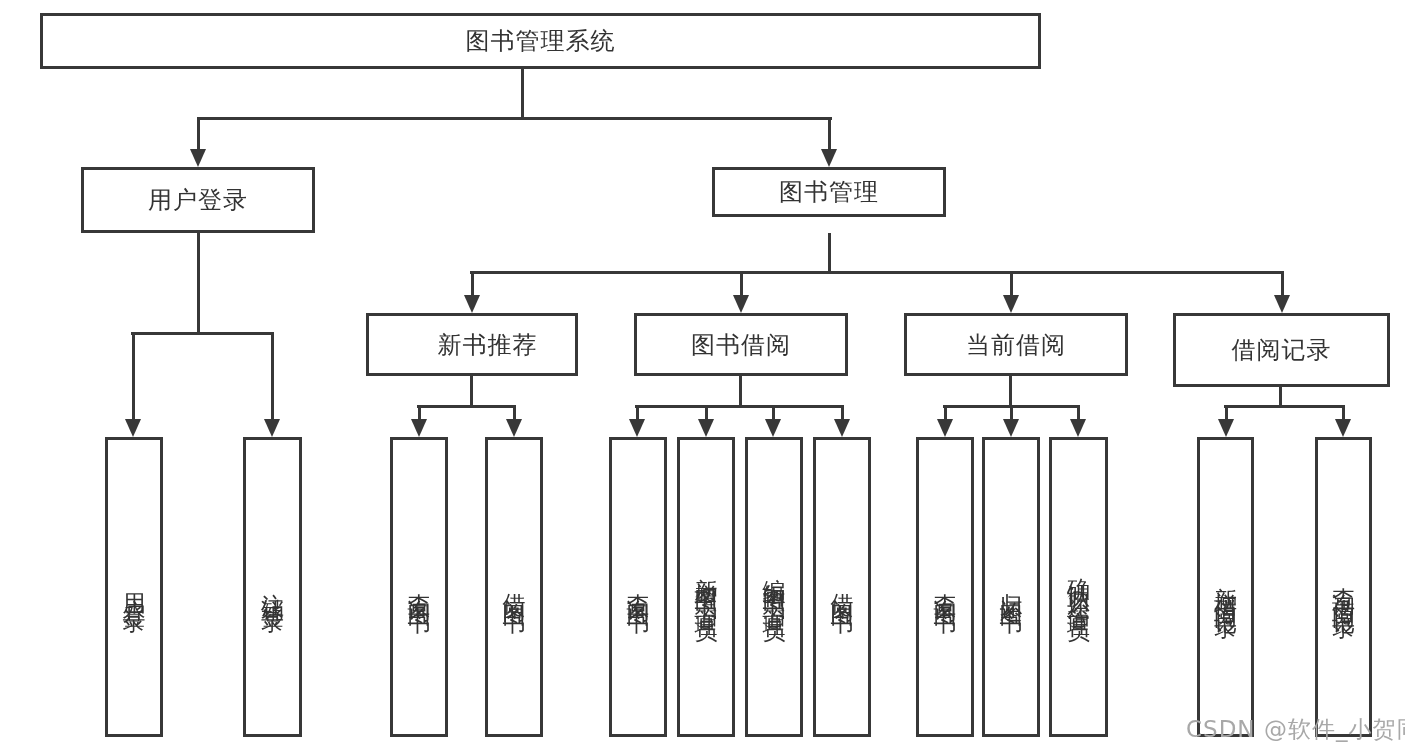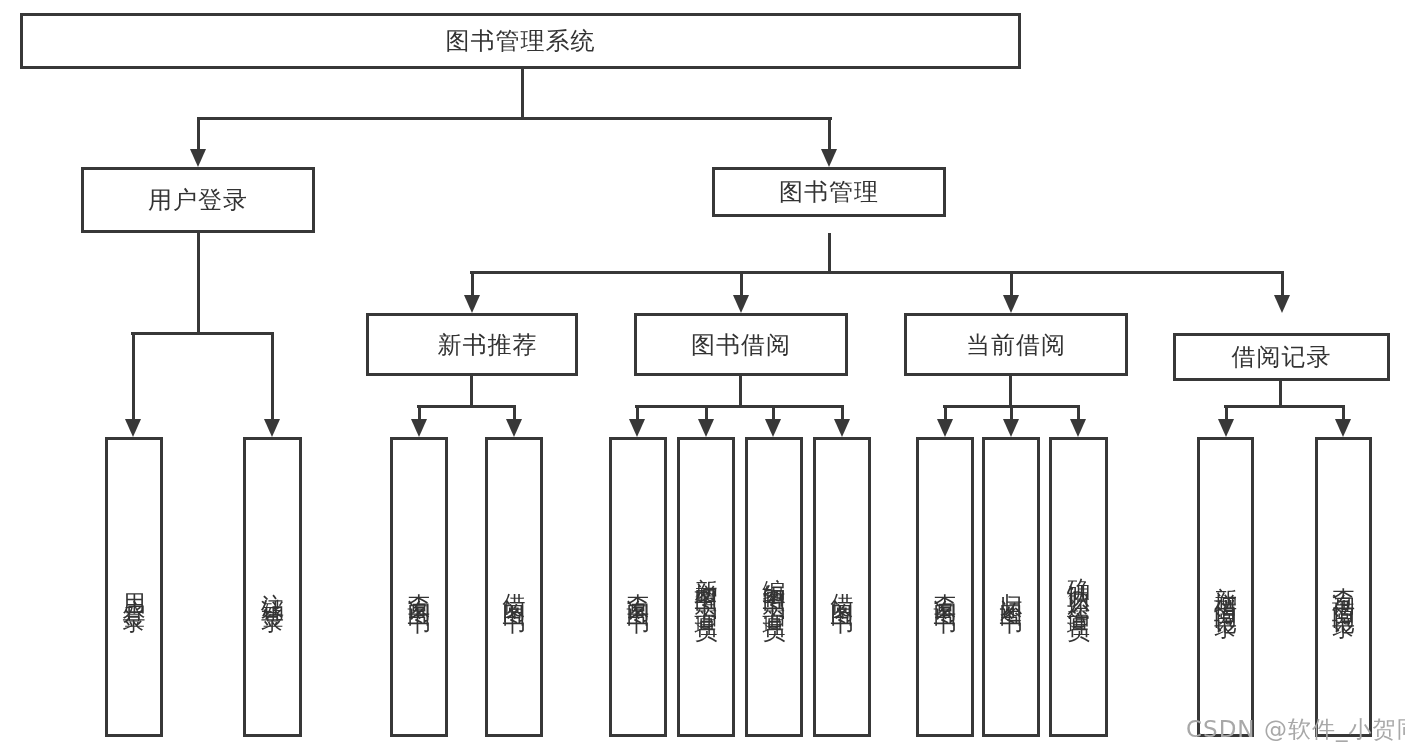--- a/index.html
+++ b/index.html
@@ -101,41 +101,41 @@
   <div class="hline" style="left:943px;top:405px;width:137px;"></div>
   <div class="arrow" style="left:937px;top:407px;height:30px;"></div>
   <div class="arrow" style="left:1003px;top:407px;height:30px;"></div>
   <div class="arrow" style="left:1070px;top:407px;height:30px;"></div>
 
   <div class="vline" style="left:1279px;top:376px;height:31px;"></div>
   <div class="hline" style="left:1224px;top:405px;width:121px;"></div>
   <div class="arrow" style="left:1218px;top:407px;height:30px;"></div>
   <div class="arrow" style="left:1335px;top:407px;height:30px;"></div>
 
-  <div class="hbox" style="left:20px;top:13px;width:1001px;height:56px;">
+  <div class="hbox" style="left:40px;top:13px;width:1001px;height:56px;">
     <span>图书管理系统</span>
   </div>
 
   <div class="hbox" style="left:81px;top:167px;width:234px;height:66px;">
     <span>用户登录</span>
   </div>
   <div class="hbox" style="left:712px;top:167px;width:234px;height:50px;">
     <span>图书管理</span>
   </div>
 
   <div class="hbox" style="left:366px;top:313px;width:212px;height:63px;padding-left:31px;">
     <span>新书推荐</span>
   </div>
   <div class="hbox" style="left:634px;top:313px;width:214px;height:63px;">
     <span>图书借阅</span>
   </div>
   <div class="hbox" style="left:904px;top:313px;width:224px;height:63px;">
     <span>当前借阅</span>
   </div>
-  <div class="hbox" style="left:1173px;top:313px;width:217px;height:48px;margin-top:20px;">
+  <div class="hbox" style="left:1173px;top:313px;width:217px;height:74px;">
     <span>借阅记录</span>
   </div>
 
   <div class="vbox" style="left:105px;width:58px;">
     <span>用户登录</span>
   </div>
   <div class="vbox" style="left:243px;width:59px;">
     <span>注销登录</span>
   </div>
 

